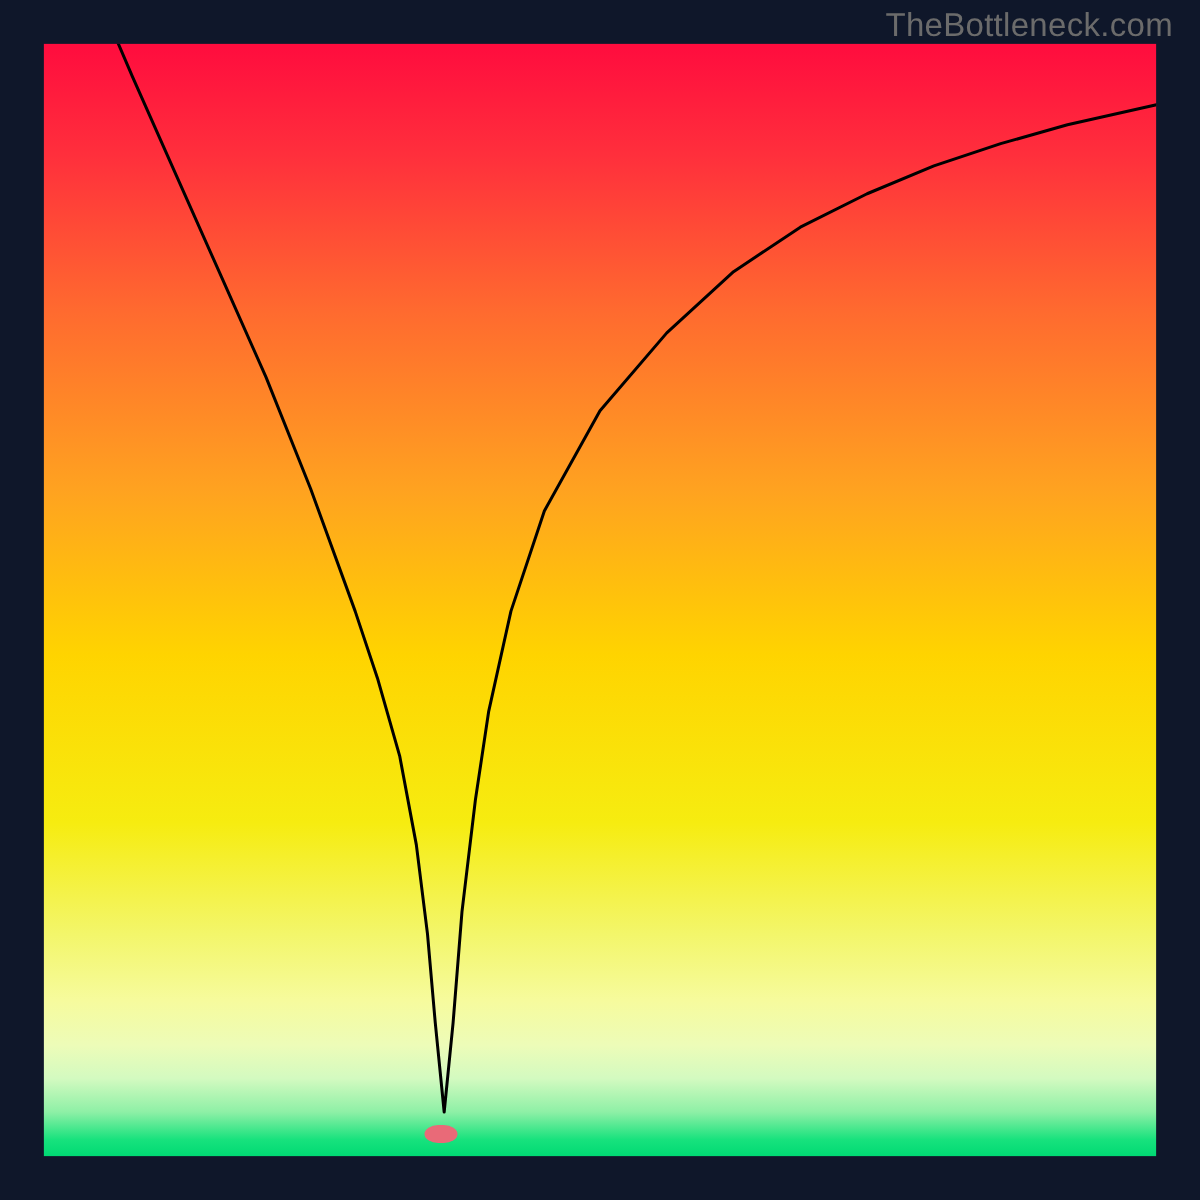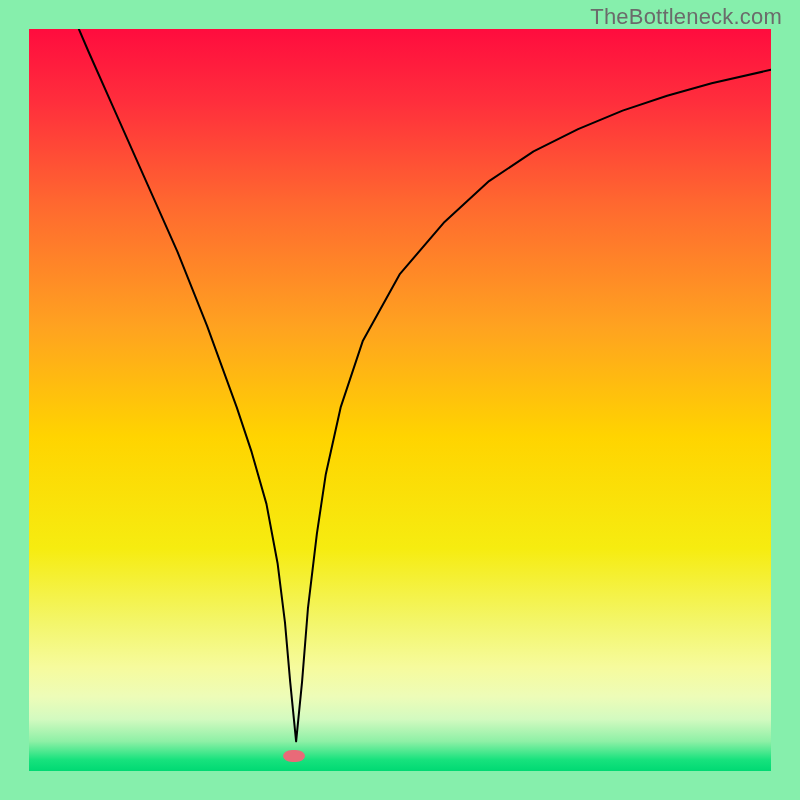--- a/index.html
+++ b/index.html
@@ -8,21 +8,21 @@
     width: 800px;
     height: 800px;
     background: #000;
     overflow: hidden;
     font-family: Arial, Helvetica, sans-serif;
   }
   .frame {
     position: relative;
     width: 800px;
     height: 800px;
-    background: #86efac;
+    background: #0f172a;
   }
   .watermark {
     position: absolute;
     top: 4px;
     right: 18px;
     color: #6b6b6b;
     font-size: 22px;
     letter-spacing: 0.2px;
     user-select: none;
   }

